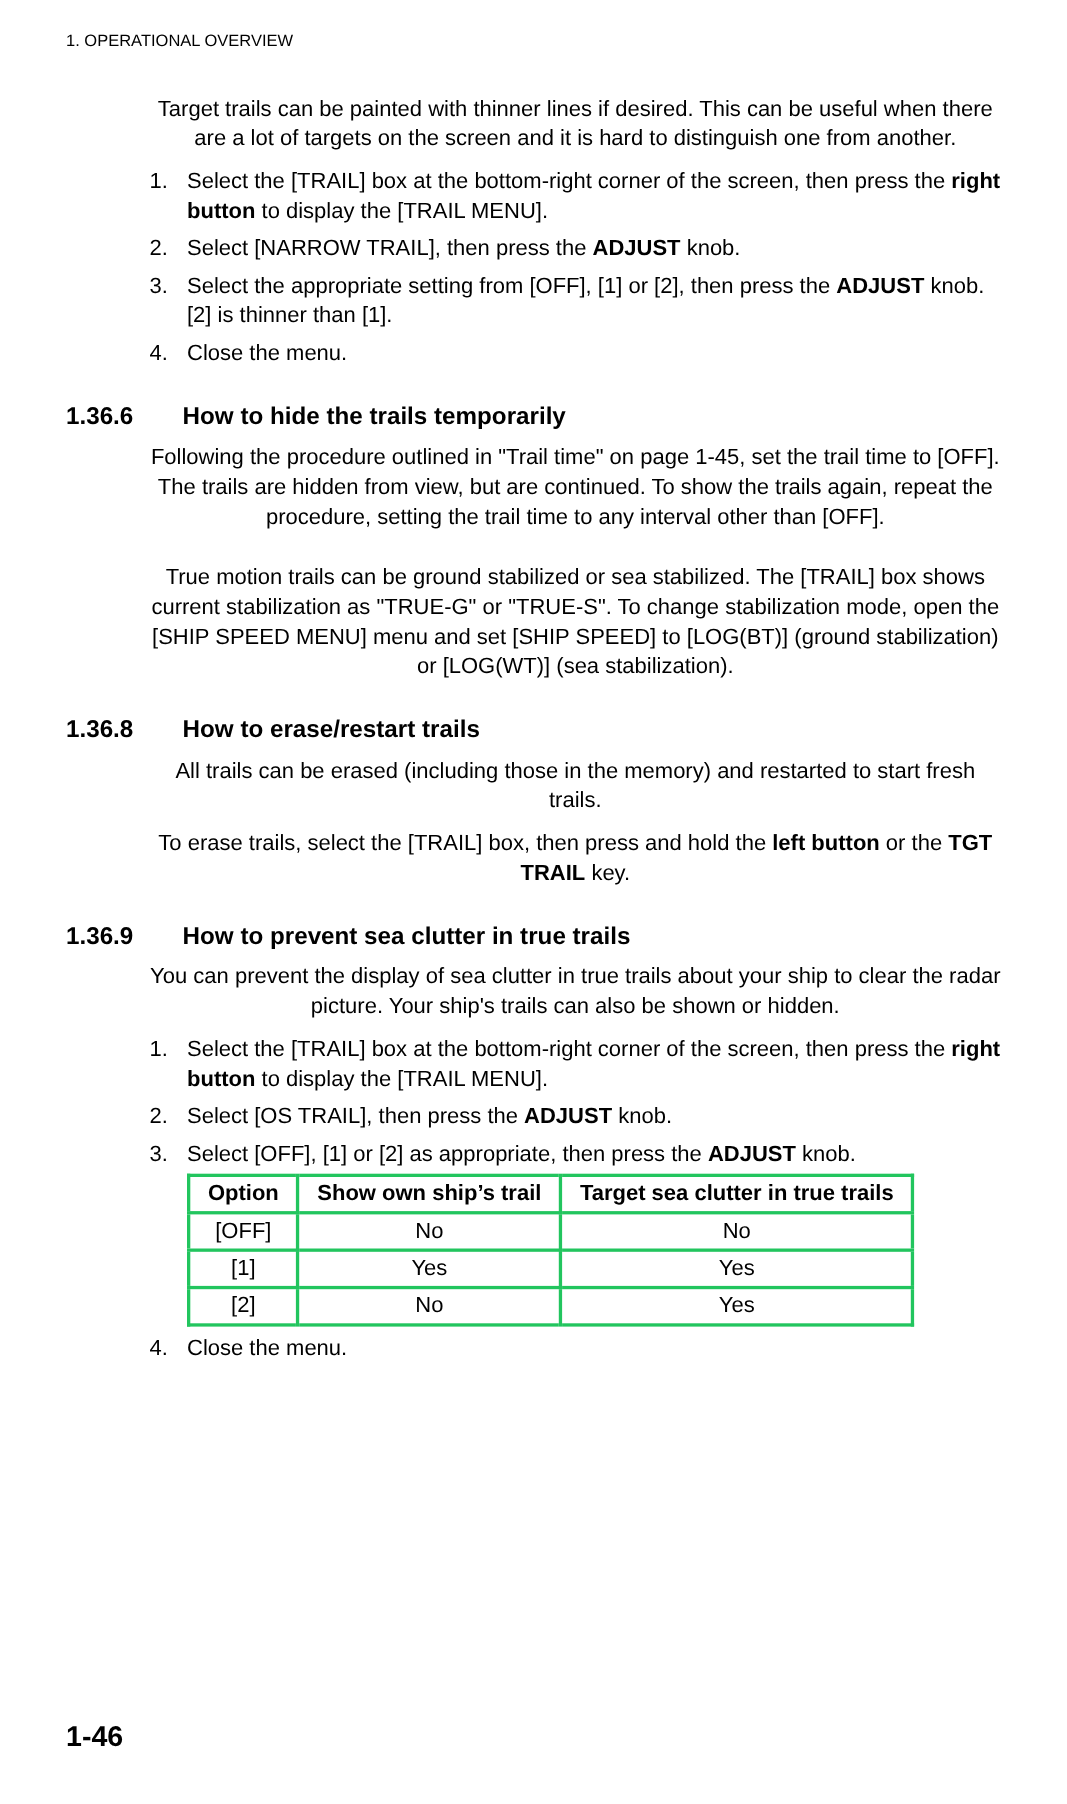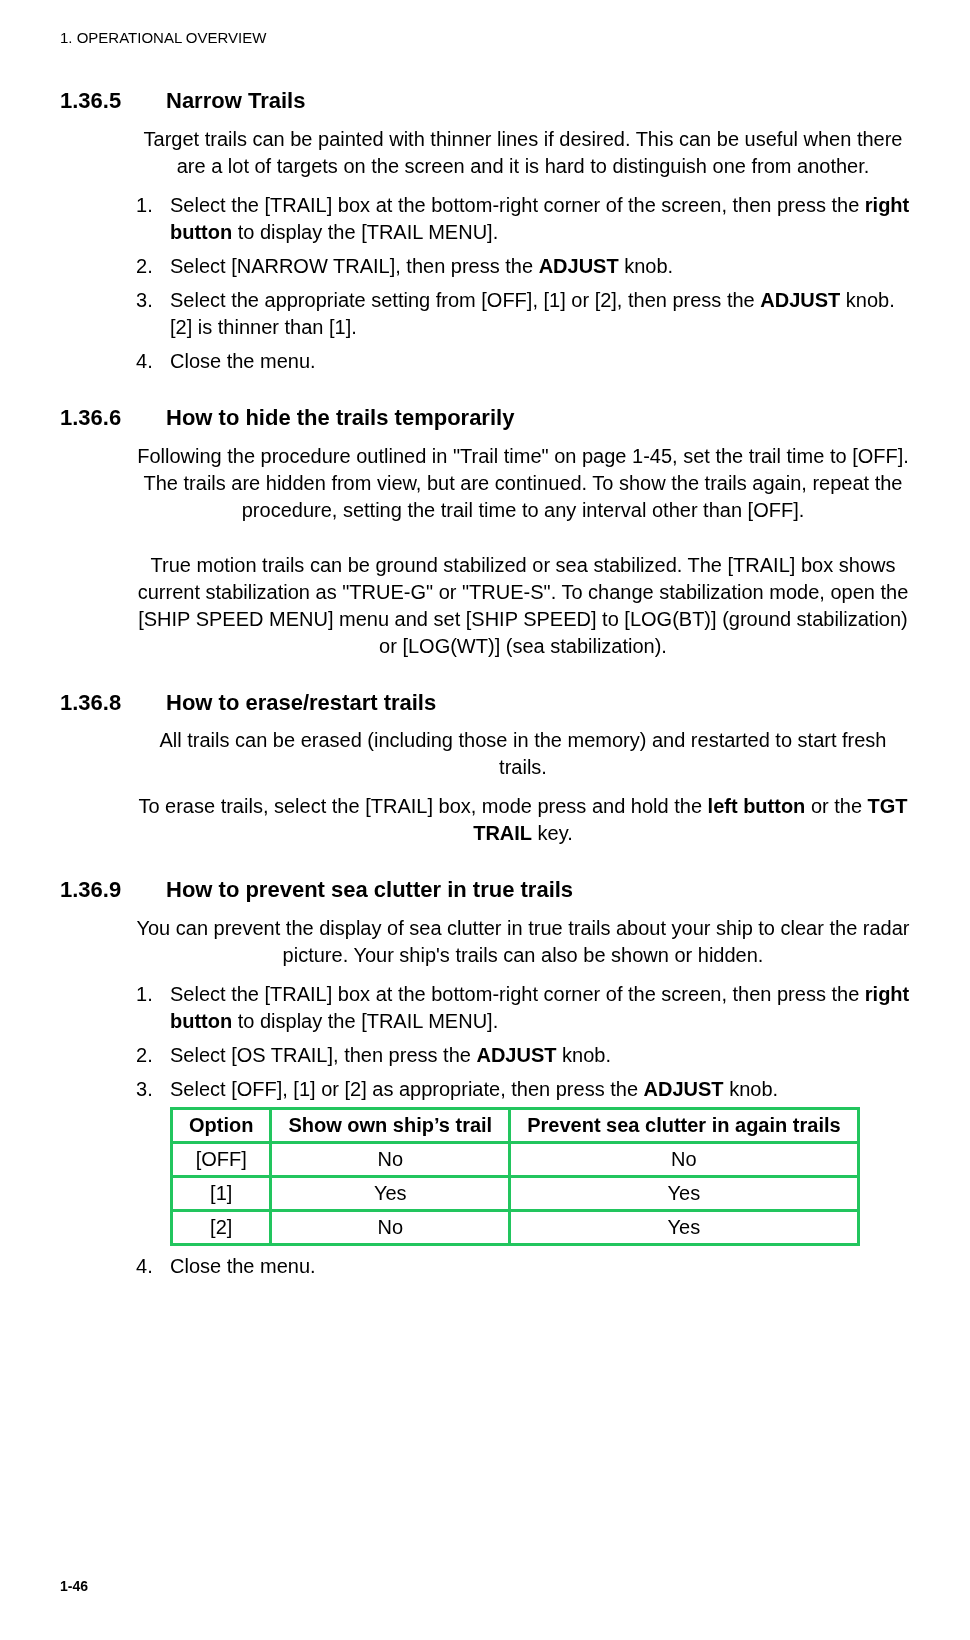--- a/index.html
+++ b/index.html
@@ -80,33 +80,29 @@
     }
     .thick-top { border-top: 2.5px solid #000; }
     .thick-bottom { border-bottom: 2.5px solid #000; }
     .thick-left { border-left: 2.5px solid #000; }
     .thick-right { border-right: 2.5px solid #000; }
     .page-number {
       position: absolute;
       left: 60px;
       bottom: 44px;
       font-weight: bold;
-      font-size: 14px;
+      font-size: 26px;
     }
   </style>
 </head>
 <body>
 
 <div class="running-header">1.  OPERATIONAL OVERVIEW</div>
 
 <div class="section">
-  <div class="sec-header">
-    <div class="sec-number">1.36.5</div>
-    <div class="sec-title">Narrow Trails</div>
-  </div>
   <div class="sec-body">
     <div class="para">Target trails can be painted with thinner lines if desired. This can be useful when there are a lot of targets on the screen and it is hard to distinguish one from another.</div>
     <ol>
       <li>
         <span>Select the [TRAIL] box at the bottom-right corner of the screen, then press the </span><span class="bold">right button</span><span> to display the [TRAIL MENU].</span>
       </li>
       <li>
         <span>Select [NARROW TRAIL], then press the </span><span class="bold">ADJUST</span><span> knob.</span>
       </li>
       <li>
@@ -136,21 +132,21 @@
 </div>
 
 <div class="section">
   <div class="sec-header">
     <div class="sec-number">1.36.8</div>
     <div class="sec-title">How to erase/restart trails</div>
   </div>
   <div class="sec-body">
     <div class="para">All trails can be erased (including those in the memory) and restarted to start fresh trails.</div>
     <div class="para">
-      <span>To erase trails, select the [TRAIL] box, mode press and hold the </span><span class="bold">left button</span><span> or the </span><span class="bold">TGT TRAIL</span><span> key.</span>
+      <span>To erase trails, select the [TRAIL] box, then press and hold the </span><span class="bold">left button</span><span> or the </span><span class="bold">TGT TRAIL</span><span> key.</span>
     </div>
   </div>
 </div>
 
 <div class="section">
   <div class="sec-header">
     <div class="sec-number">1.36.9</div>
     <div class="sec-title">How to prevent sea clutter in true trails</div>
   </div>
   <div class="sec-body">
@@ -162,21 +158,21 @@
       <li>
         <span>Select [OS TRAIL], then press the </span><span class="bold">ADJUST</span><span> knob.</span>
       </li>
       <li>
         <span>Select [OFF], [1] or [2] as appropriate, then press the </span><span class="bold">ADJUST</span><span> knob.</span>
         <table>
           <tbody>
               <tr>
             <th class="thick-top thick-left">Option</th>
             <th class="thick-top">Show own ship’s trail</th>
-            <th class="thick-top thick-right">Prevent sea clutter in again trails</th>
+            <th class="thick-top thick-right">Target sea clutter in true trails</th>
           </tr>
           <tr>
             <td class="thick-left">[OFF]</td>
             <td>No</td>
             <td class="thick-right">No</td>
           </tr>
           <tr>
             <td class="thick-left">[1]</td>
             <td>Yes</td>
             <td class="thick-right">Yes</td>

